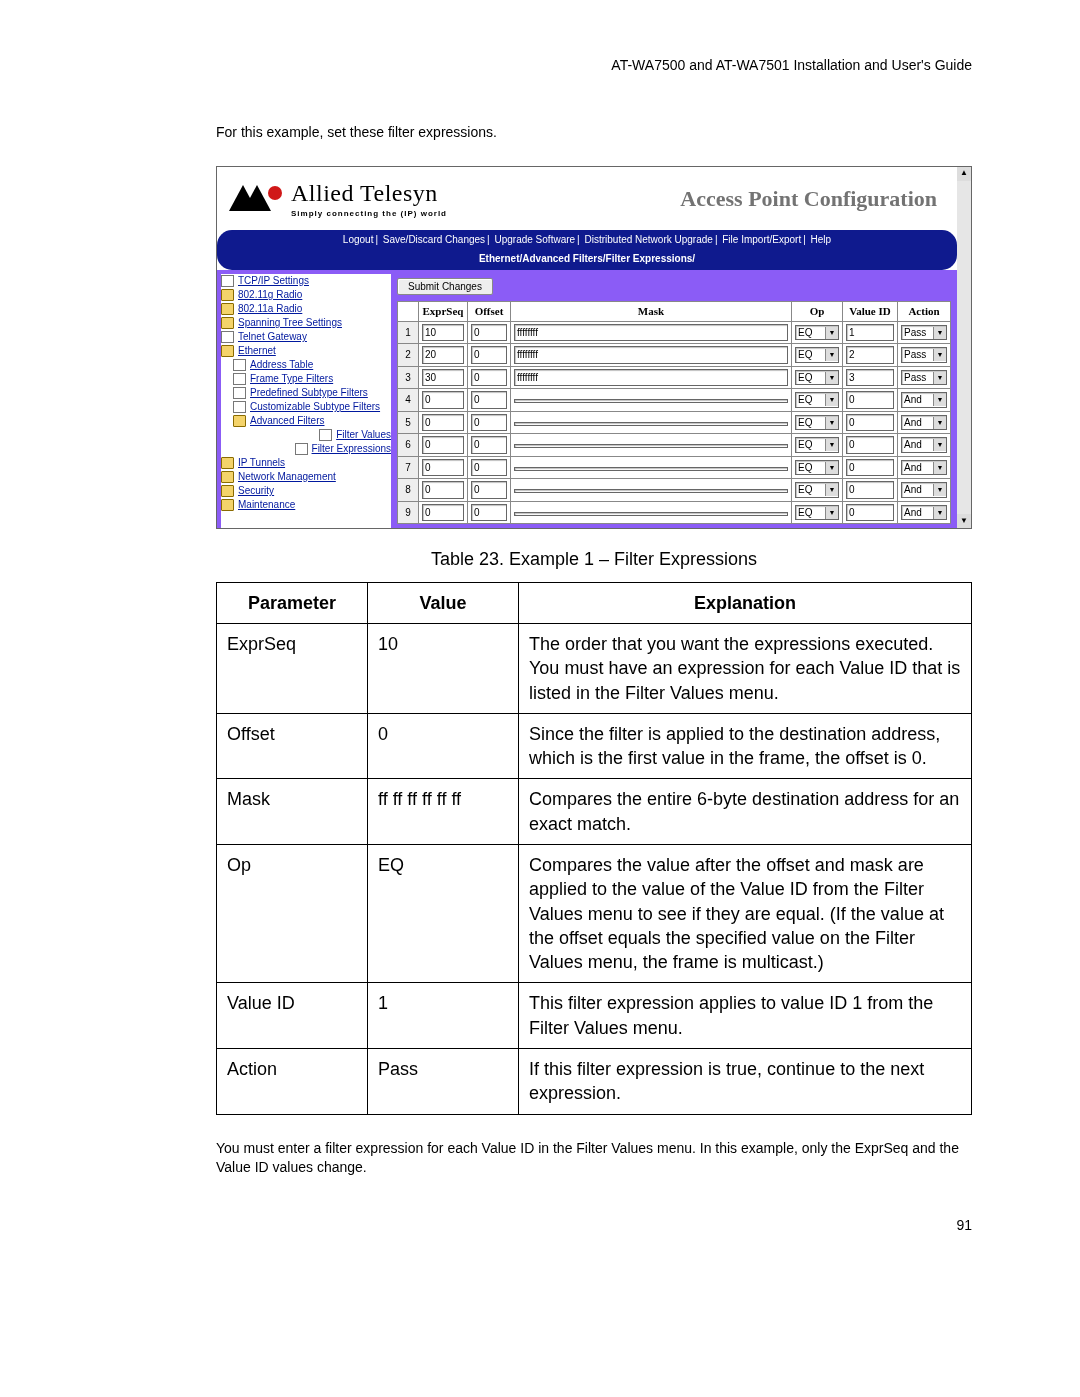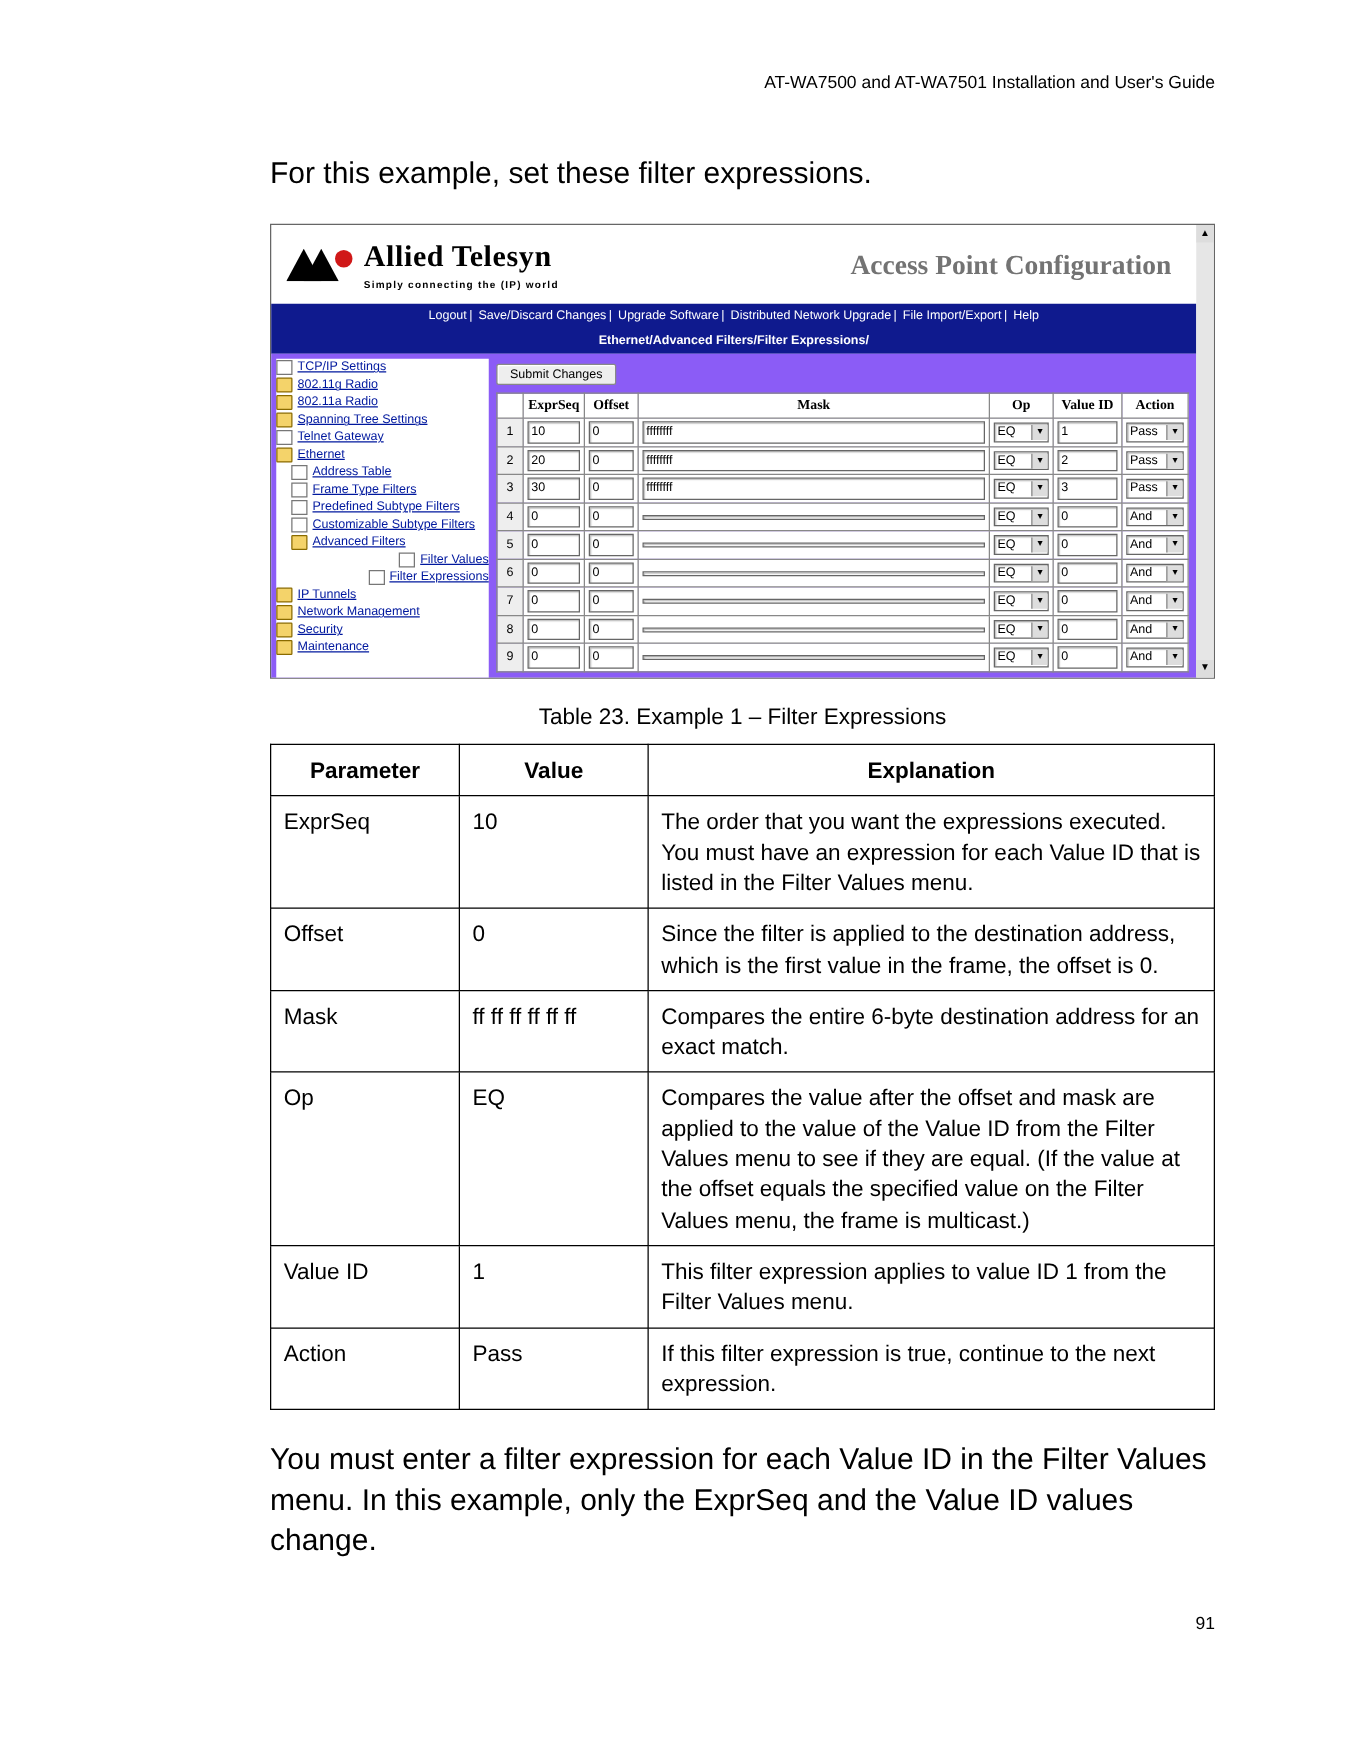--- a/index.html
+++ b/index.html
@@ -16,21 +16,21 @@
     padding: 56px 108px 40px 216px;
     box-sizing: border-box;
     position: relative;
   }
   .running-head {
     text-align: right;
     font-size: 14px;
     margin-bottom: 48px;
   }
   .body-text {
-    font-size: 24px;
+    font-size: 14px;
     margin: 24px 0;
   }
   .screenshot-wrap {
     margin: 20px 0 18px 0;
   }
   .screenshot {
     display: flex;
     flex-direction: column;
     border: 1px solid #666;
     background: #fff;
@@ -53,39 +53,40 @@
     padding: 10px 20px 10px 12px;
     margin-right:14px;
   }
   .logo-block { display:flex; align-items:center; }
   .logo-mark {
     width:56px; height:26px; display:flex; align-items:center; gap:0;
     margin-right:6px;
   }
   .logo-name {
     font-family: Georgia, "Times New Roman", serif;
-    font-size: 24px; font-weight:700; letter-spacing:0.5px;
+    font-size: 24px; font-weight:400; letter-spacing:0.5px;
     color:#000;
   }
   .logo-tag {
     display:block; font-family: Arial, sans-serif;
     font-size:8px; font-weight:bold; letter-spacing:1px;
     color:#000;
   }
   .banner-title {
     font-family: Georgia, "Times New Roman", serif;
     font-size: 22px; font-weight:bold;
     color:#737373;
   }
   .navbar {
     background:#0f1a8e;
     margin-right:14px;
     color:#fff;
     font-size:10px;
     text-align:center;
+    border-radius:15px;
   }
   .navbar-row {
     padding:3px 6px;
   }
   .navbar-row.crumb {
     font-weight:bold;
     padding-bottom:4px;
   }
   .nav-link { color:#fff; text-decoration: none; }
   .nav-sep { color:#fff; padding: 0 2px; }

